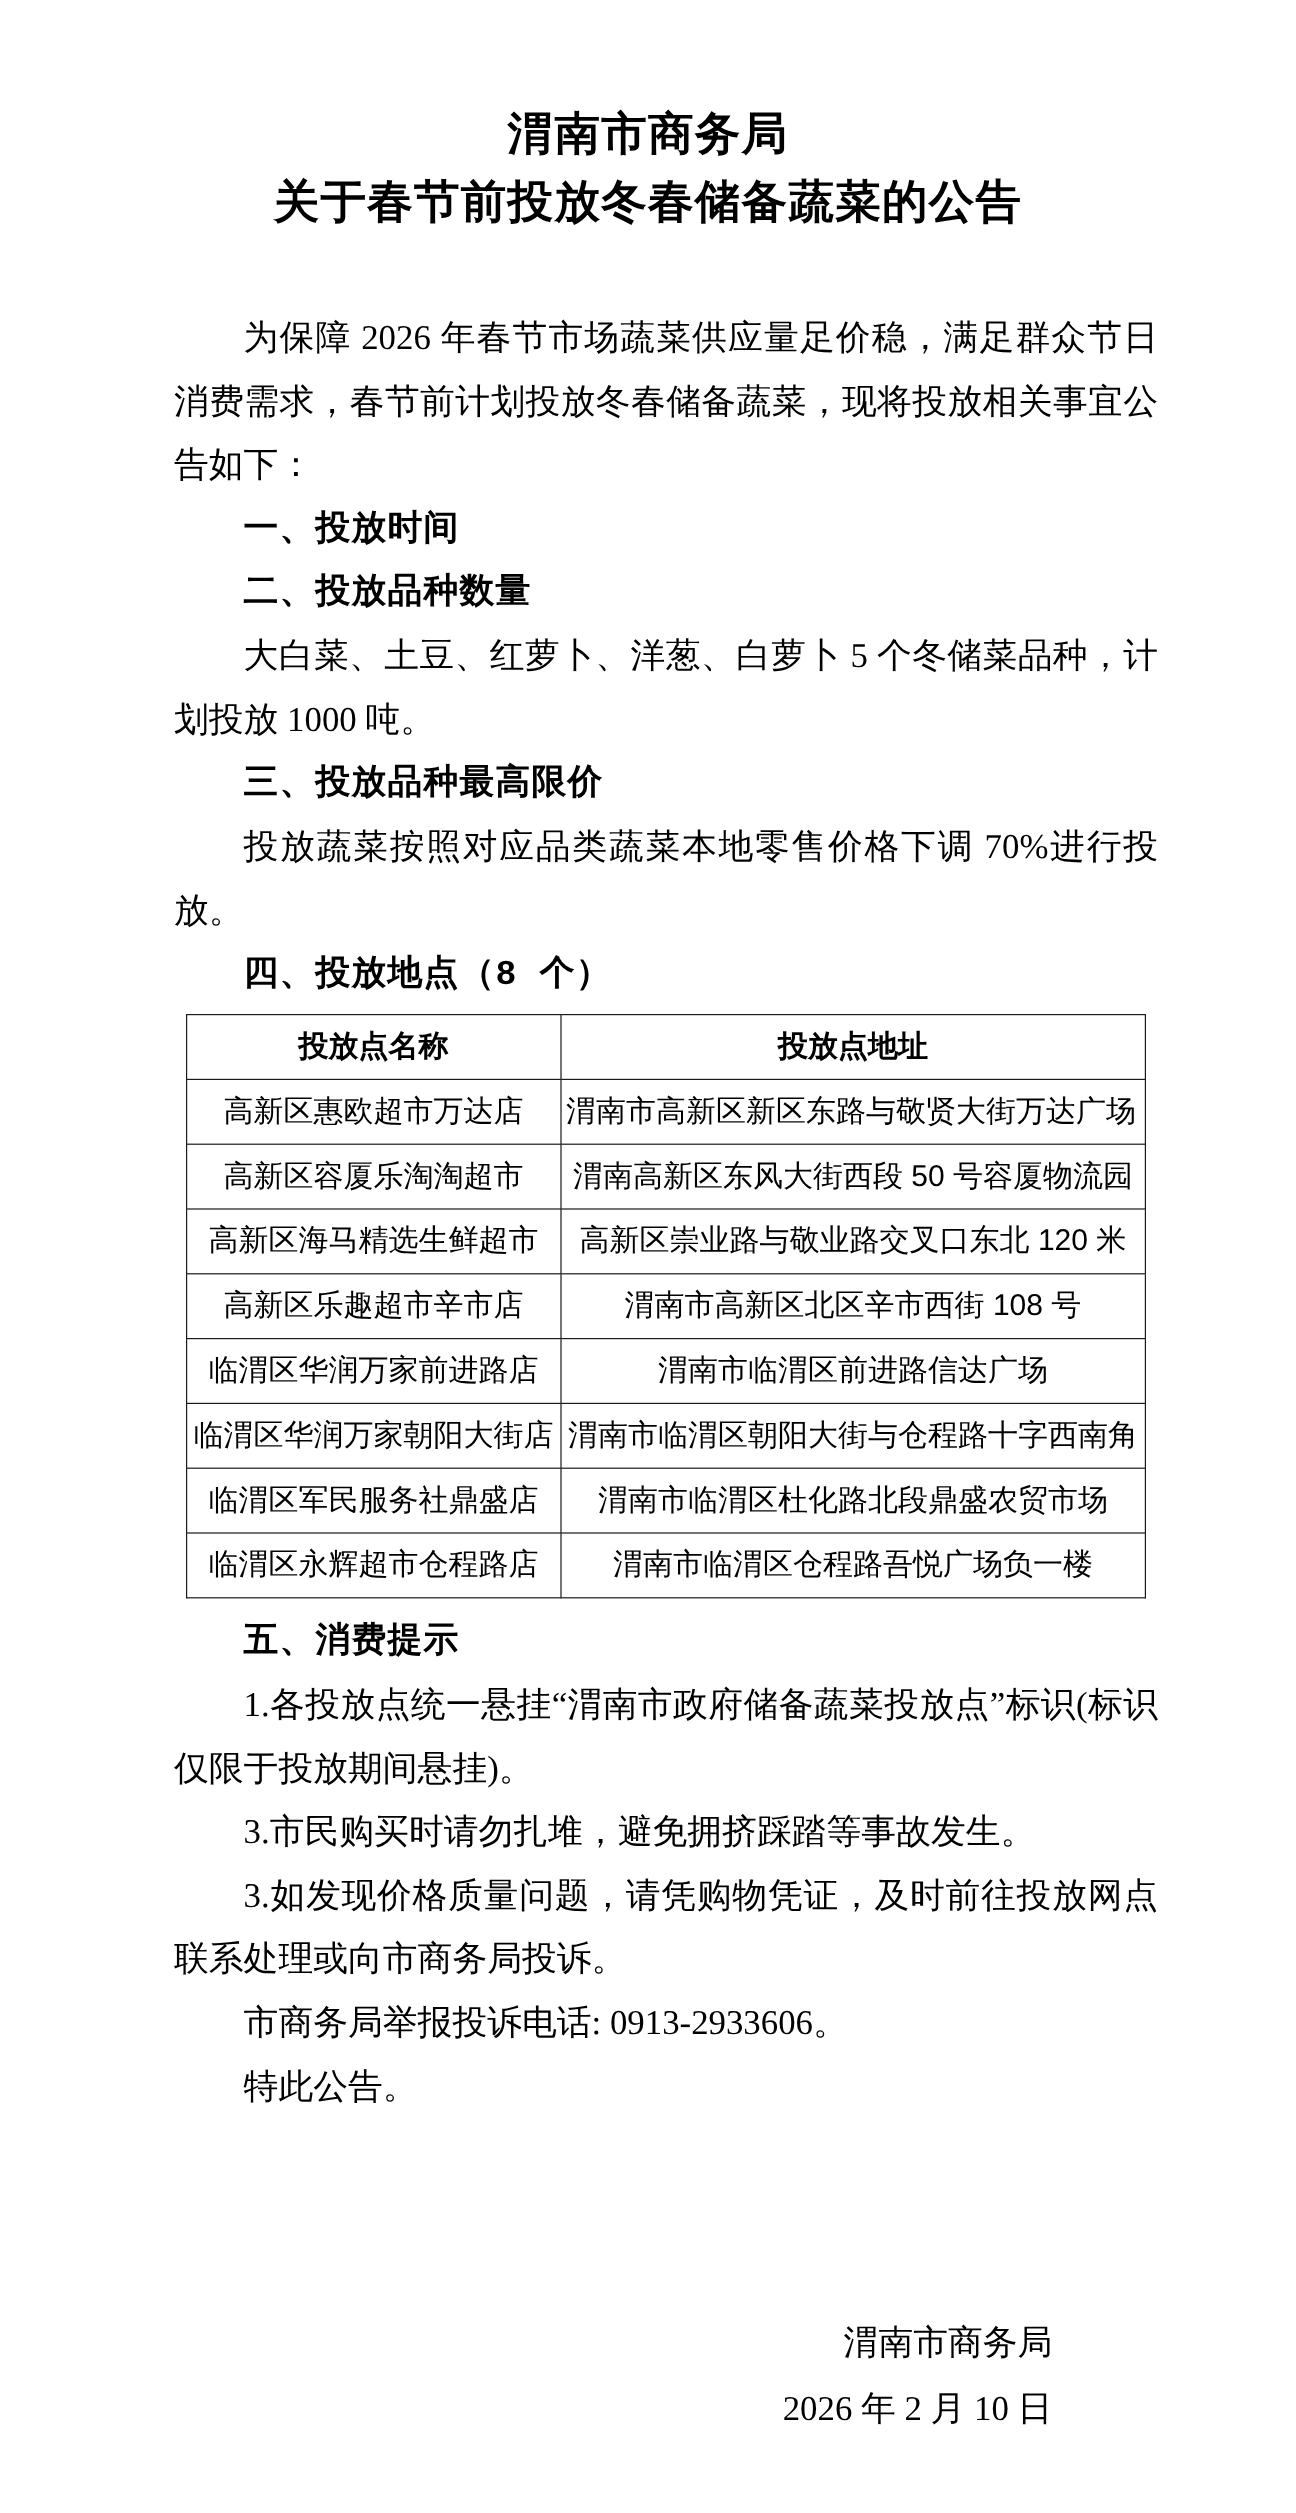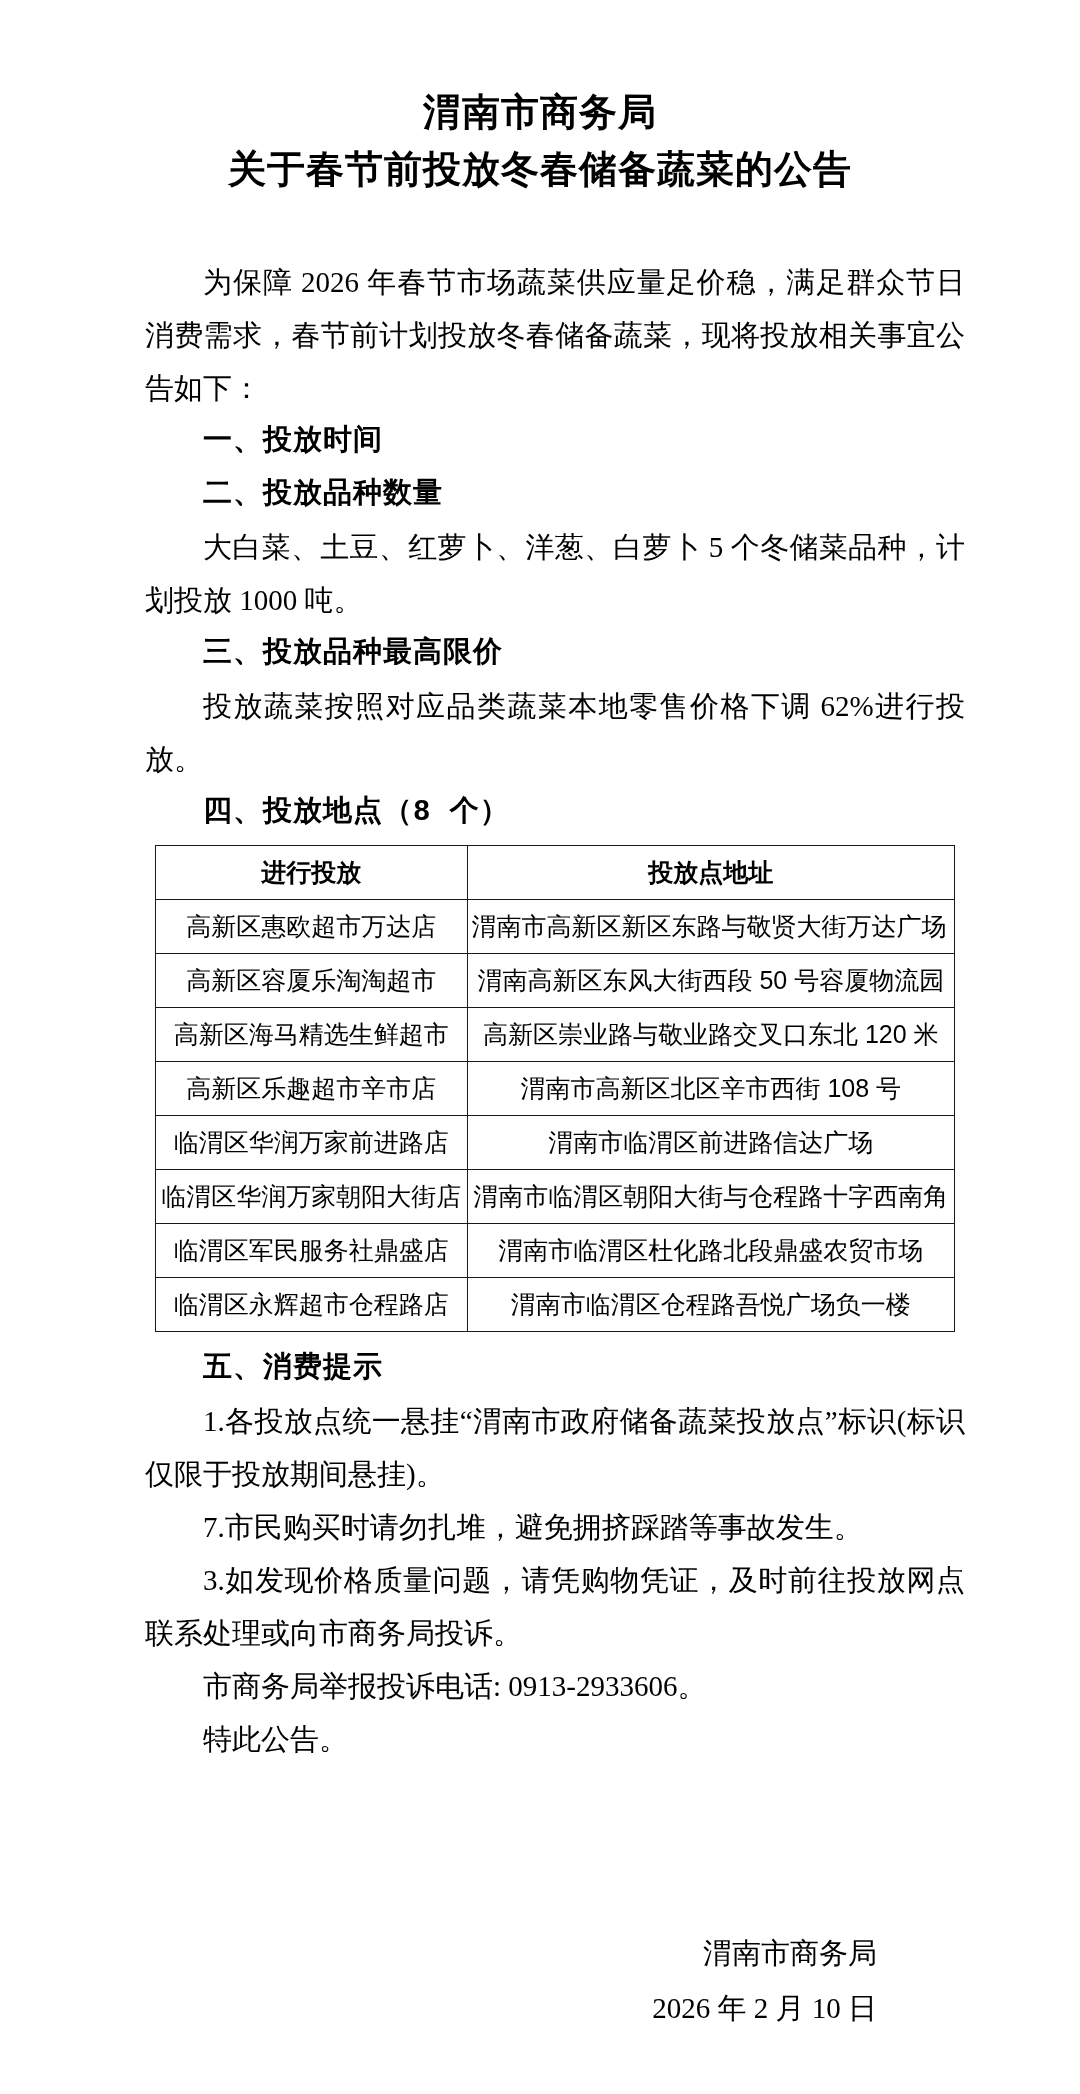--- a/index.html
+++ b/index.html
@@ -96,32 +96,32 @@
   </div>
 
   <p class="indent intro">为保障 2026 年春节市场蔬菜供应量足价稳，满足群众节日消费需求，春节前计划投放冬春储备蔬菜，现将投放相关事宜公告如下：</p>
 
   <p class="sec-heading">一、投放时间</p>
 
   <p class="sec-heading">二、投放品种数量</p>
   <p class="indent">大白菜、土豆、红萝卜、洋葱、白萝卜 5 个冬储菜品种，计划投放 1000 吨。</p>
 
   <p class="sec-heading">三、投放品种最高限价</p>
-  <p class="indent">投放蔬菜按照对应品类蔬菜本地零售价格下调 62%进行投放。</p>
+  <p class="indent">投放蔬菜按照对应品类蔬菜本地零售价格下调 70%进行投放。</p>
 
   <p class="sec-heading">四、投放地点（8 个）</p>
 
   <table class="loc-table">
     <colgroup>
       <col class="col-name">
       <col class="col-addr">
     </colgroup>
     <thead>
       <tr>
-        <th>进行投放</th>
+        <th>投放点名称</th>
         <th>投放点地址</th>
       </tr>
     </thead>
     <tbody>
       <tr>
         <td>高新区惠欧超市万达店</td>
         <td>渭南市高新区新区东路与敬贤大街万达广场 B1</td>
       </tr>
       <tr>
         <td>高新区容厦乐淘淘超市</td>
@@ -149,21 +149,21 @@
       </tr>
       <tr>
         <td>临渭区永辉超市仓程路店</td>
         <td>渭南市临渭区仓程路吾悦广场负一楼</td>
       </tr>
     </tbody>
   </table>
 
   <p class="sec-heading">五、消费提示</p>
   <p class="indent">1.各投放点统一悬挂“渭南市政府储备蔬菜投放点”标识(标识仅限于投放期间悬挂)。</p>
-  <p class="indent">7.市民购买时请勿扎堆，避免拥挤踩踏等事故发生。</p>
+  <p class="indent">3.市民购买时请勿扎堆，避免拥挤踩踏等事故发生。</p>
   <p class="indent">3.如发现价格质量问题，请凭购物凭证，及时前往投放网点联系处理或向市商务局投诉。</p>
   <p class="indent">市商务局举报投诉电话: 0913-2933606。</p>
   <p class="indent">特此公告。</p>
 
   <div class="signature">
     <p>渭南市商务局</p>
     <p>2026 年 2 月 10 日</p>
   </div>
 
 </div>

